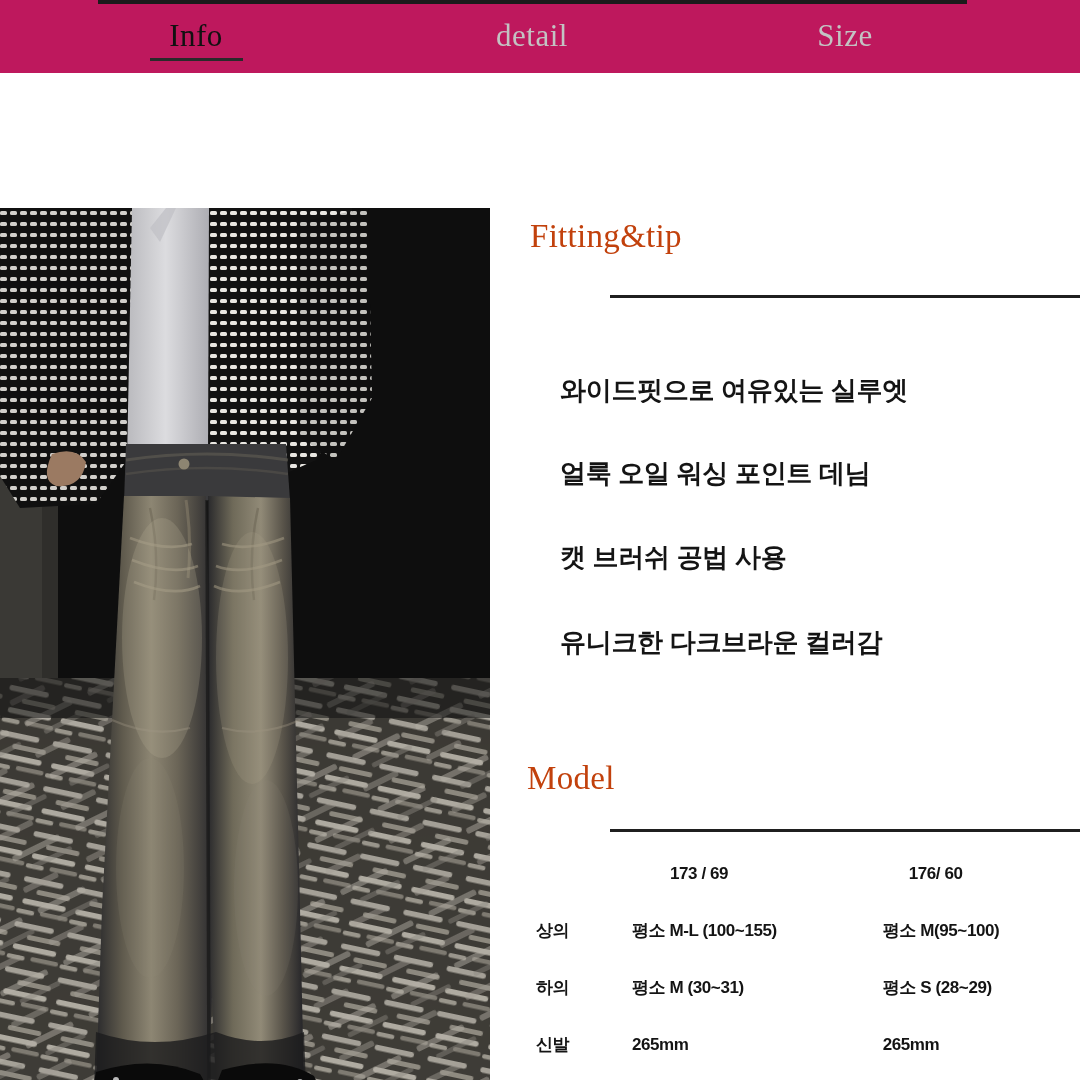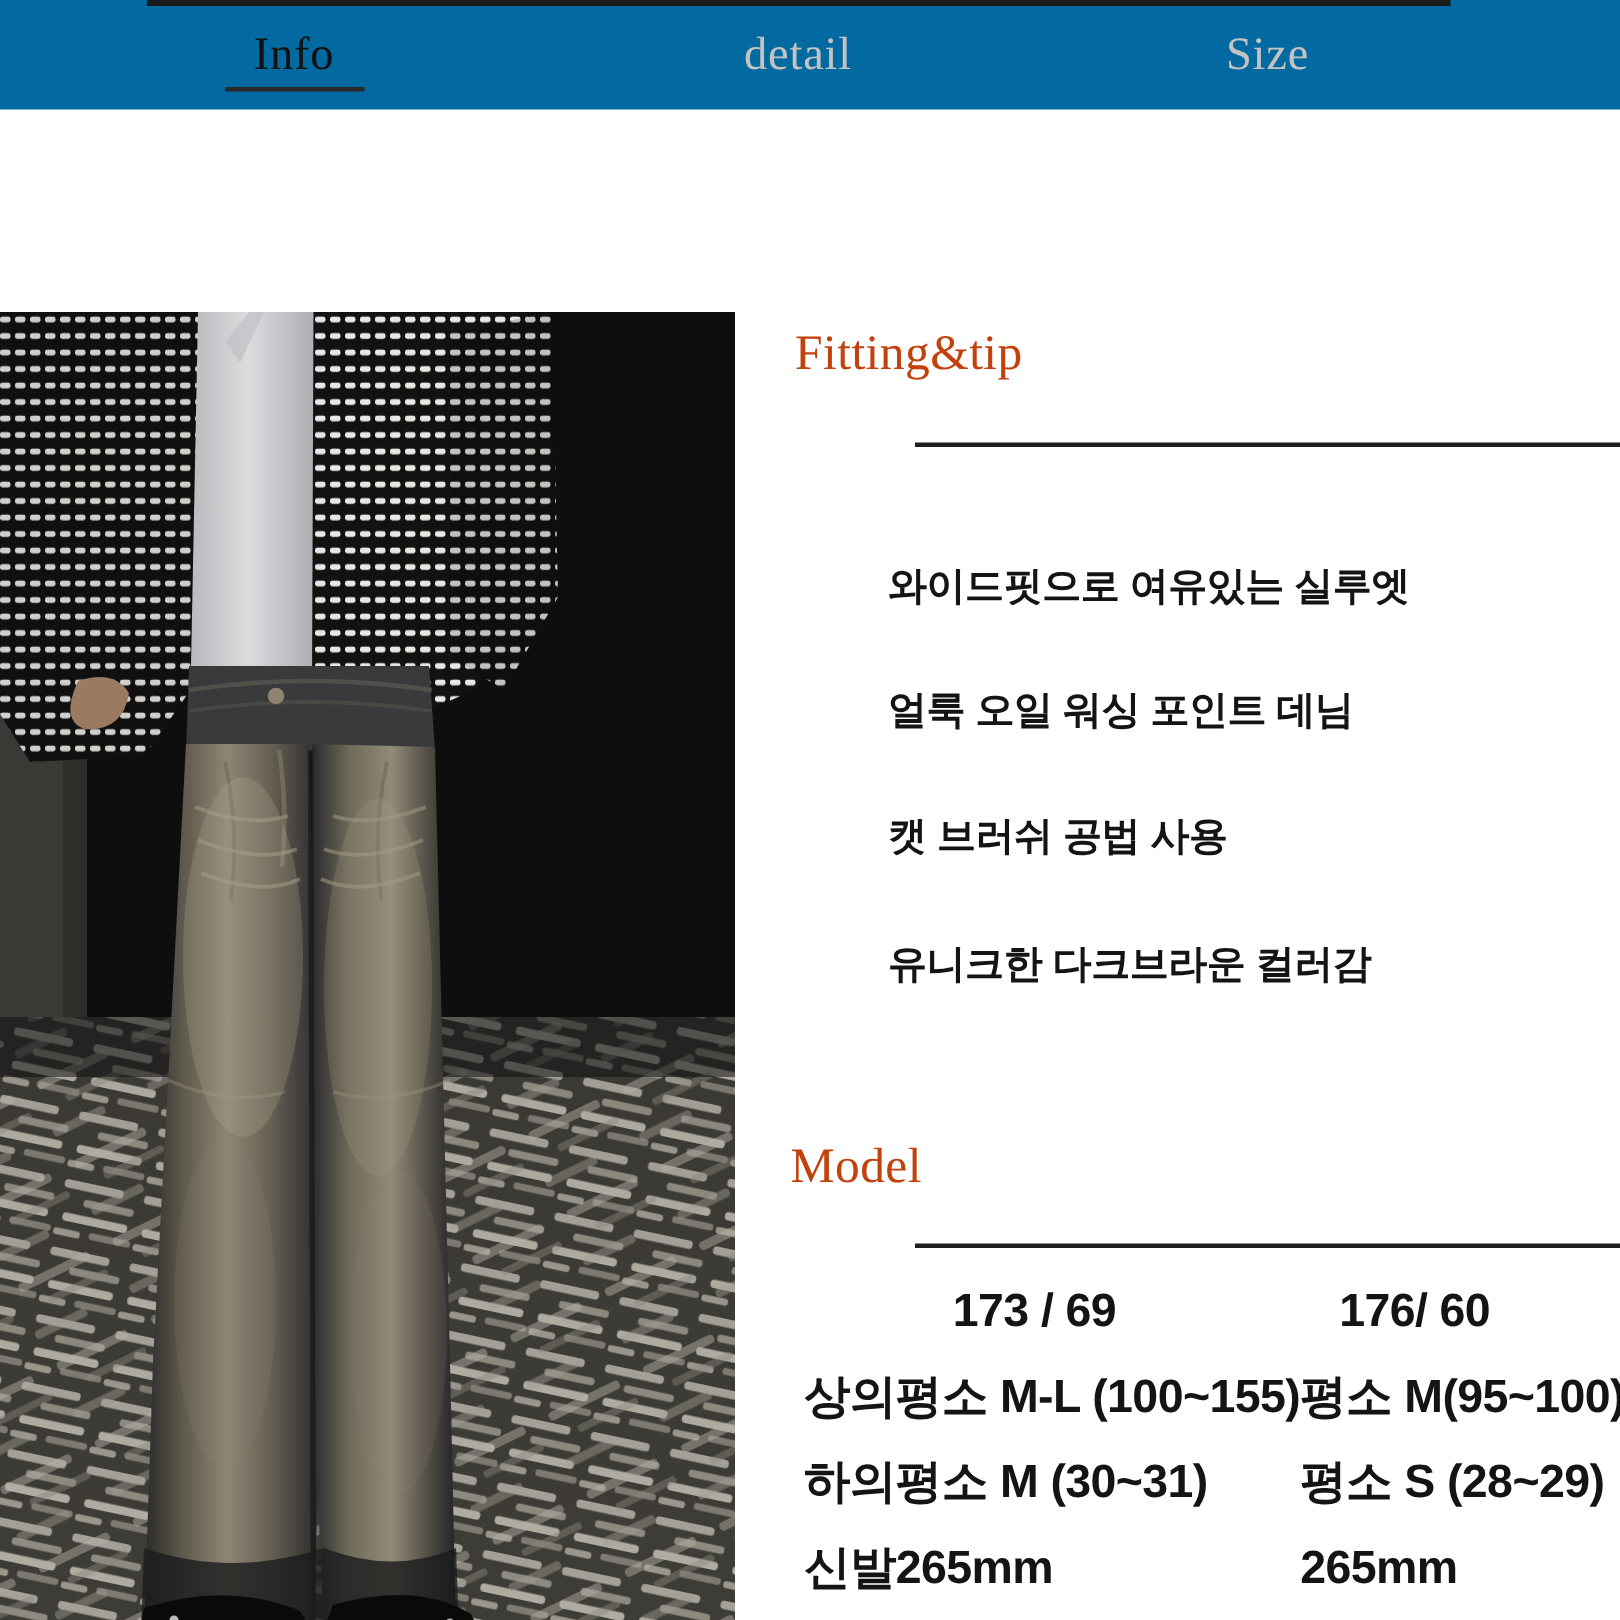--- a/index.html
+++ b/index.html
@@ -15,21 +15,21 @@
     font-family: "Liberation Sans", sans-serif;
     color: #111111;
   }
 
   
   #tabbar {
     position: absolute;
     left: 0; top: 0;
     width: 1080px;
     height: 73px;
-    background: #0369a1;
+    background: #be185d;
   }
   #tabbar-topline {
     position: absolute;
     left: 98px; top: 0;
     width: 869px;
     height: 4px;
     background: #1b1b1b;
   }
   .tab {
     position: absolute;
@@ -107,21 +107,20 @@
 
   .fit-line {
     position: absolute;
     left: 60px;
     font-family: "Liberation Sans", sans-serif;
     font-size: 26px;
     font-weight: 700;
     color: #141414;
     letter-spacing: -0.3px;
     white-space: nowrap;
-    margin-left: 32px;
   }
   #fit-line-0 { top: 283px; }
   #fit-line-1 { top: 366px; }
   #fit-line-2 { top: 450px; }
   #fit-line-3 { top: 535px; }
 
   #model-heading { left: 27px; top: 668px; }
   #model-rule    { left: 110px; top: 739px; width: 470px; }
 
   
@@ -131,21 +130,21 @@
     top: 755px;
     width: 562px;
     border-collapse: collapse;
     font-family: "Liberation Sans", sans-serif;
   }
   #model-table td, #model-table th {
     padding: 0;
     vertical-align: middle;
     text-align: left;
     font-weight: 700;
-    font-size: 31px;
+    font-size: 17px;
     color: #141414;
     letter-spacing: -0.4px;
     white-space: nowrap;
   }
   #model-table tr { height: 57px; }
   .col-label { width: 112px; padding-left: 18px !important; }
   .col-a     { width: 240px; }
   .col-b     { width: 192px; }
   .hdr-blank { }
   .hdr-val {

